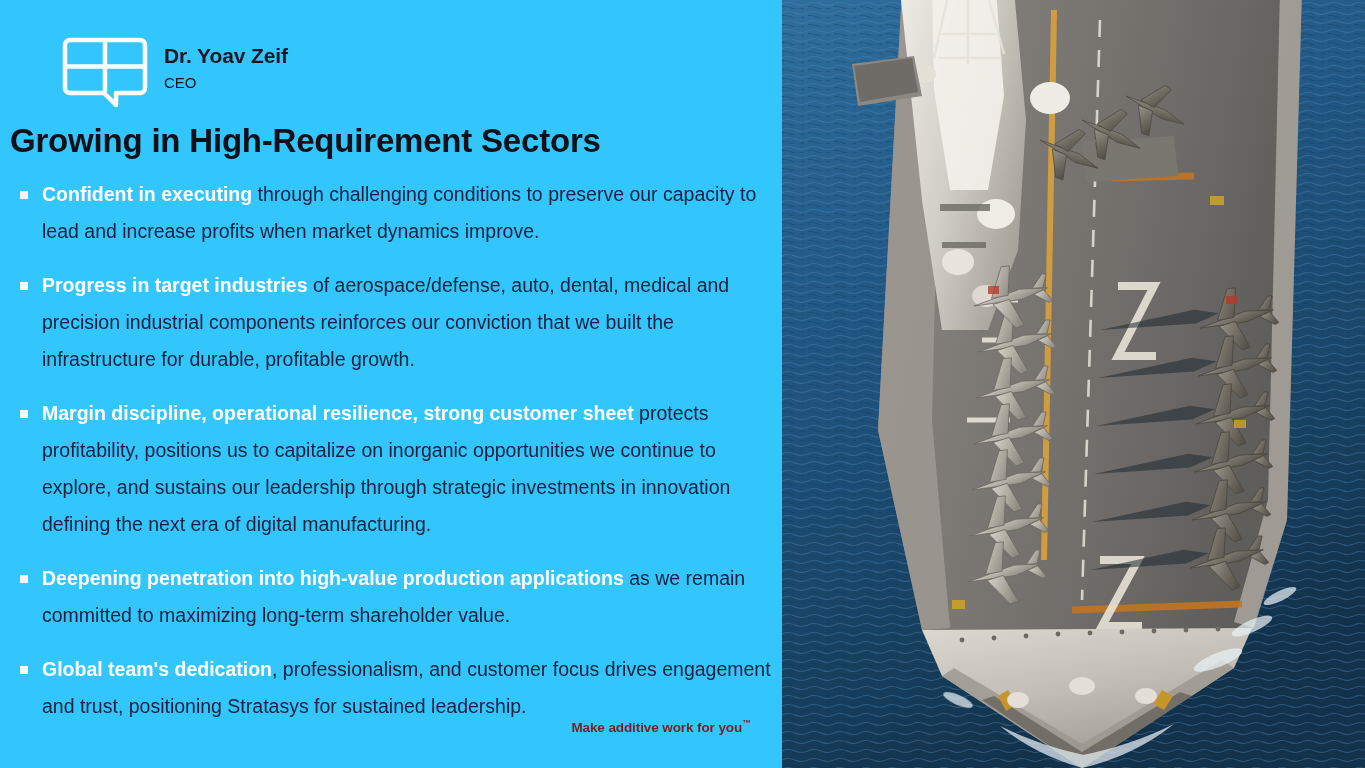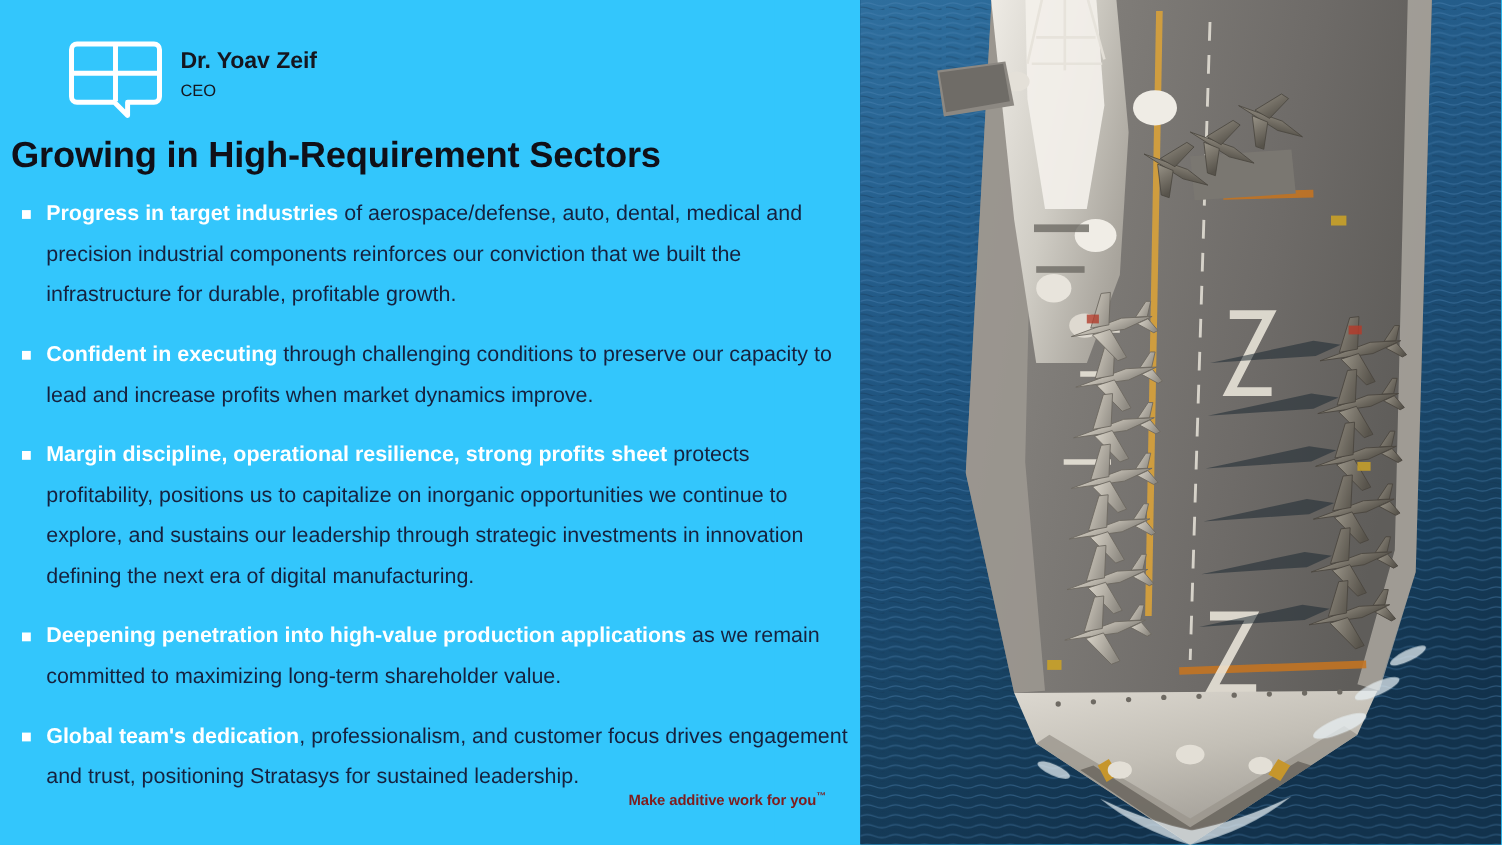--- a/index.html
+++ b/index.html
@@ -139,31 +139,31 @@
         <div class="speaker-role">CEO</div>
       </div>
     </div>
 
     <h1 class="headline">Growing in High-Requirement Sectors</h1>
 
     <ul class="bullets">
 
       <li class="bullet">
         <span class="bullet-marker"></span>
+        <span class="lead">Confident in executing</span><span class="rest"> through challenging conditions to preserve our capacity to lead and increase profits when market dynamics improve.</span>
+      </li>
+
+      <li class="bullet">
+        <span class="bullet-marker"></span>
         <span class="lead">Progress in target industries</span><span class="rest"> of aerospace/defense, auto, dental, medical and precision industrial components reinforces our conviction that we built the infrastructure for durable, profitable growth.</span>
       </li>
 
       <li class="bullet">
         <span class="bullet-marker"></span>
-        <span class="lead">Confident in executing</span><span class="rest"> through challenging conditions to preserve our capacity to lead and increase profits when market dynamics improve.</span>
-      </li>
-
-      <li class="bullet">
-        <span class="bullet-marker"></span>
-        <span class="lead">Margin discipline, operational resilience, strong profits sheet</span><span class="rest"> protects profitability, positions us to capitalize on inorganic opportunities we continue to explore, and sustains our leadership through strategic investments in innovation defining the next era of digital manufacturing.</span>
+        <span class="lead">Margin discipline, operational resilience, strong customer sheet</span><span class="rest"> protects profitability, positions us to capitalize on inorganic opportunities we continue to explore, and sustains our leadership through strategic investments in innovation defining the next era of digital manufacturing.</span>
       </li>
 
       <li class="bullet">
         <span class="bullet-marker"></span>
         <span class="lead">Deepening penetration into high-value production applications</span><span class="rest"> as we remain committed to maximizing long-term shareholder value.</span>
       </li>
 
       <li class="bullet">
         <span class="bullet-marker"></span>
         <span class="lead">Global team's dedication</span><span class="rest">, professionalism, and customer focus drives engagement and trust, positioning Stratasys for sustained leadership.</span>

